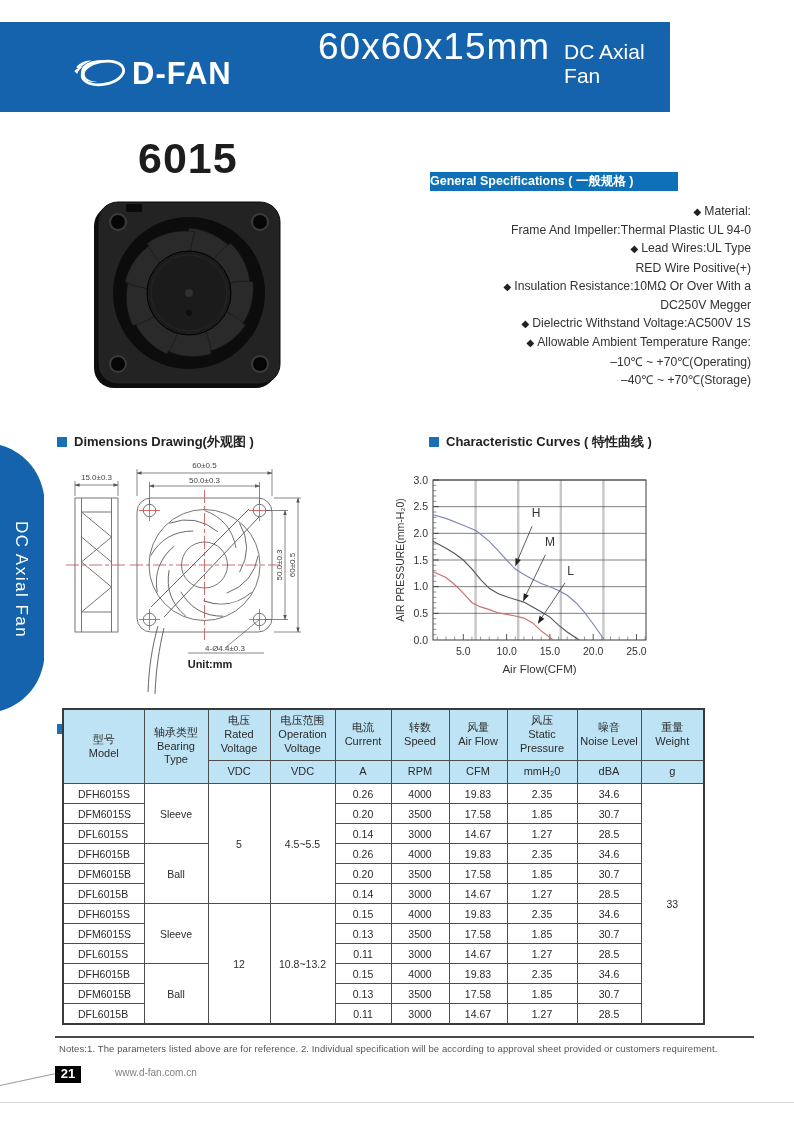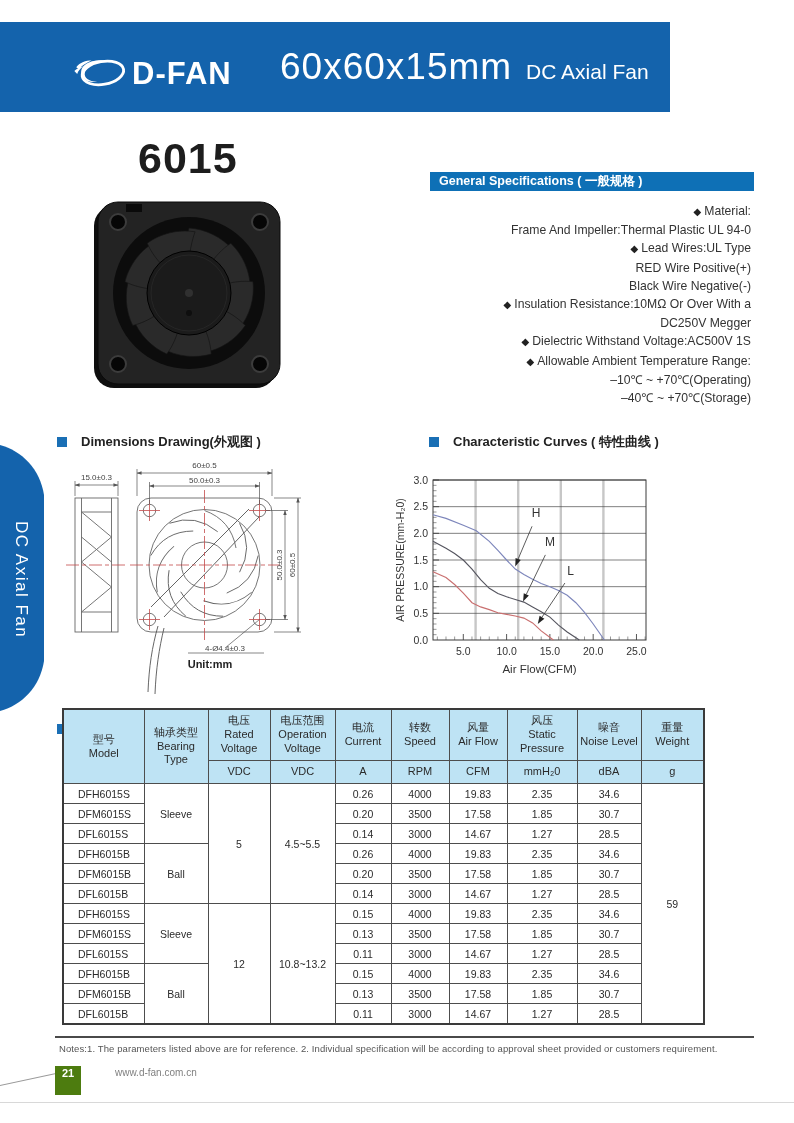--- a/index.html
+++ b/index.html
@@ -4,56 +4,56 @@
 <style>
   html,body{margin:0;padding:0;background:#ffffff;}
   .page{position:relative;width:794px;height:1123px;background:#fff;overflow:hidden;
         font-family:"Liberation Sans",sans-serif;color:#222;}
   
   .header{position:absolute;left:0;top:22px;width:670px;height:90px;background:#1463ac;}
   .logo{position:absolute;left:72px;bottom:20px;display:flex;align-items:flex-end;}
   .logo svg{width:58px;height:40px;margin-right:2px;}
   .brand{font-size:31px;font-weight:bold;color:#fff;letter-spacing:1px;line-height:36px;}
   .title-row{position:absolute;left:280px;bottom:24px;display:flex;align-items:baseline;gap:14px;color:#fff;}
-  .size-title{font-size:37px;font-weight:400;letter-spacing:1px;}
+  .size-title{font-size:37px;font-weight:400;letter-spacing:1px;margin-left:38px;}
   .subtitle{font-size:21px;font-weight:400;}
   
   .model-number{position:absolute;left:138px;top:134px;font-size:43px;font-weight:600;color:#1d1d1d;letter-spacing:1px;text-align:right;}
   .fan-photo{position:absolute;left:88px;top:196px;}
   
-  .gs-title{position:absolute;left:430px;top:172px;width:324px;height:19px;background:#0e70b6;color:#fff;
-            font-size:12.5px;font-weight:600;line-height:19px;padding-left:9px;box-sizing:border-box;}
+  .gs-title{position:absolute;left:430px;top:172px;width:248px;height:19px;background:#0e70b6;color:#fff;
+            font-size:12.5px;font-weight:600;line-height:19px;box-sizing:border-box;}
   .gs-list{position:absolute;left:431px;top:202px;width:320px;font-size:12.2px;color:#333;text-align:right;}
   .gs-line{line-height:18.2px;white-space:nowrap;}
   .gs-line .b{font-size:10px;margin-right:3px;color:#222;}
   .gs-line.cont{padding-left:13px;}
   
-  .sec{position:absolute;display:flex;align-items:center;gap:14px;font-size:13px;font-weight:600;color:#222;}
+  .sec{position:absolute;display:flex;align-items:center;gap:7px;font-size:13px;font-weight:600;color:#222;}
   .sec .sq{width:10px;height:10px;background:#1a6fb5;flex:0 0 auto;}
   .sec-dims{left:57px;top:433px;}
   .sec-curves{left:429px;top:433px;}
   .sec-specs{left:57px;top:684px;margin-top:36px;}
   
   .dims-svg{position:absolute;left:52px;top:452px;}
   .chart{position:absolute;left:393px;top:452px;width:372px;height:242px;}
   .chart svg text{font-family:"Liberation Sans",sans-serif;}
   
   .spec-table-wrap{position:absolute;left:62px;top:708px;}
   table.spec{border-collapse:collapse;table-layout:fixed;width:641px;border:2px solid #3a3a3a;}
   table.spec th,table.spec td{border:1px solid #4d4d4d;text-align:center;color:#2b2b2b;padding:0 2px;overflow:hidden;}
   table.spec thead th{background:#bee3f4;font-weight:400;font-size:11px;line-height:1.25;}
   table.spec th.h1{height:50px;}
   table.spec th.h2{height:22px;}
   table.spec tbody td{font-size:10.5px;height:19px;}
   table.spec td.model{text-align:left;padding-left:14px;}
   
   .sep{position:absolute;left:55px;top:1036px;width:699px;height:2px;background:#4a4a4a;}
   .notes{position:absolute;left:59px;top:1043px;width:710px;font-size:9.5px;color:#555;letter-spacing:0.1px;}
-  .page-badge{position:absolute;left:55px;top:1066px;width:26px;height:29px;background:#4d7c0f;color:#fff;
-              font-size:11px;font-weight:bold;line-height:15px;text-align:center;}
+  .page-badge{position:absolute;left:55px;top:1066px;width:26px;height:17px;background:#000000;color:#fff;
+              font-size:13px;font-weight:bold;line-height:15px;text-align:center;}
   .website{position:absolute;left:95px;top:1067px;font-size:10px;color:#808080;margin-left:20px;}
   .footer-diag{position:absolute;left:-2px;top:1073px;width:58px;height:1px;background:#9a9a9a;
                transform:rotate(-12deg);transform-origin:right center;}
   .bottom-line{position:absolute;left:0;top:1102px;width:794px;height:1px;background:#d8d8d8;}
   
   .side-tab{position:absolute;left:0;top:443px;}
   .side-label{position:absolute;left:11px;top:521px;writing-mode:vertical-rl;font-size:17px;
               color:#fff;letter-spacing:1.5px;}
 </style>
 </head>
@@ -107,21 +107,20 @@
       <circle cx="101" cy="117" r="3" fill="#0e0e0e"></circle>
     </svg>
   </div>
 
   <div class="gs-title">General Specifications ( 一般规格 )</div>
   <div class="gs-list">
       <div class="gs-line"><span class="b">◆</span><span>Material:</span></div>
       <div class="gs-line cont"><span>Frame And Impeller:Thermal Plastic UL 94-0</span></div>
       <div class="gs-line"><span class="b">◆</span><span>Lead Wires:UL Type</span></div>
       <div class="gs-line cont"><span>RED Wire Positive(+)</span></div>
-      <div class="gs-line cont"><span>Black Wire Negative(-)</span></div>
       <div class="gs-line"><span class="b">◆</span><span>Insulation Resistance:10MΩ Or Over With a</span></div>
       <div class="gs-line cont"><span>DC250V Megger</span></div>
       <div class="gs-line"><span class="b">◆</span><span>Dielectric Withstand Voltage:AC500V 1S</span></div>
       <div class="gs-line"><span class="b">◆</span><span>Allowable Ambient Temperature Range:</span></div>
       <div class="gs-line cont"><span>–10℃ ~ +70℃(Operating)</span></div>
       <div class="gs-line cont"><span>–40℃ ~ +70℃(Storage)</span></div>
     </div>
 
   <div class="sec sec-dims">
     <span class="sq"></span>
@@ -363,21 +362,21 @@
           <tr>
             <td class="model">DFH6015S</td>
             <td rowspan="3">Sleeve</td>
             <td rowspan="6">5</td>
             <td rowspan="6">4.5~5.5</td>
             <td>0.26</td>
             <td>4000</td>
             <td>19.83</td>
             <td>2.35</td>
             <td>34.6</td>
-            <td rowspan="12">59</td>
+            <td rowspan="12">33</td>
           </tr>
           <tr>
             <td class="model">DFM6015S</td>
             <td>0.20</td>
             <td>3500</td>
             <td>17.58</td>
             <td>1.85</td>
             <td>30.7</td>
           </tr>
           <tr>

